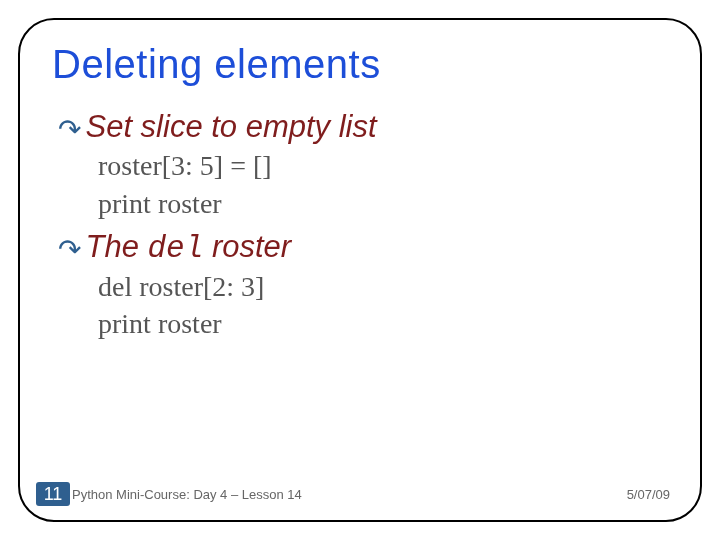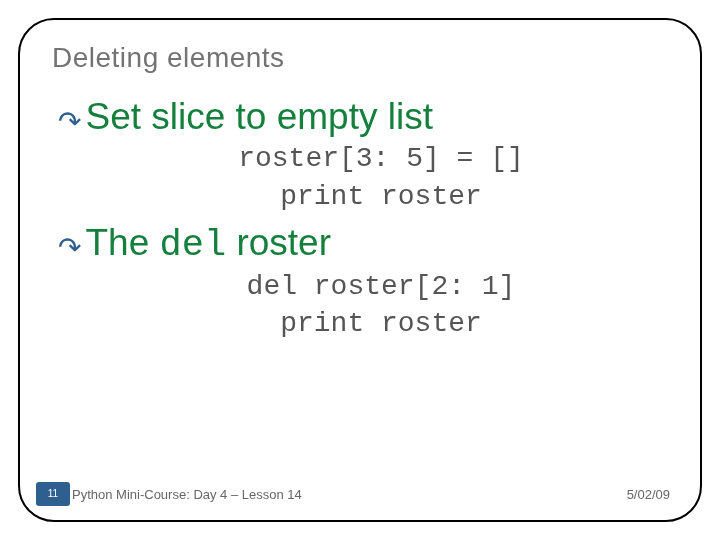--- a/index.html
+++ b/index.html
@@ -22,23 +22,23 @@
     position: absolute;
     top: 18px;
     left: 18px;
     right: 18px;
     bottom: 18px;
     border: 2px solid #000;
     border-radius: 36px;
     pointer-events: none;
   }
   .title {
-    font-size: 28px;
+    font-size: 40px;
     font-weight: 400;
-    color: #737373;
+    color: #1d4ed8;
     margin: 14px 0 22px 12px;
     letter-spacing: 0.5px;
   }
   .body {
     margin-left: 18px;
     margin-top: 8px;
   }
   .bullet-line {
     display: flex;
     align-items: baseline;
@@ -47,51 +47,51 @@
   }
   .bullet {
     font-family: "Segoe Script", "Comic Sans MS", cursive;
     font-size: 28px;
     color: #2f5f8f;
     line-height: 1;
     position: relative;
     top: 2px;
   }
   .bullet-text {
-    font-size: 37px;
-    color: #15803d;
+    font-size: 31px;
+    color: #7f1d1d;
+    font-style: italic;
   }
   .code {
-    font-family: Liberation Mono, monospace;
+    font-family: Liberation Serif, serif;
     font-size: 28px;
     color: #555;
-    margin-left: 24px;
+    margin-left: 40px;
     line-height: 1.35;
     white-space: pre;
-    text-align: center;
   }
   .mono-inline {
     font-family: "Courier New", Courier, monospace;
   }
   .footer {
     position: absolute;
     bottom: 34px;
     left: 0;
     right: 0;
     height: 30px;
   }
   .page-badge {
     position: absolute;
     left: 36px;
     bottom: 0;
     width: 34px;
     height: 24px;
     background: #2f5f8f;
     color: #fff;
-    font-size: 10px;
+    font-size: 18px;
     text-align: center;
     line-height: 24px;
     border-radius: 3px;
   }
   .footer-text {
     position: absolute;
     left: 72px;
     bottom: 4px;
     font-size: 13px;
     color: #666;
@@ -120,23 +120,23 @@
     </div>
     <div class="code">roster[3: 5] = []</div>
     <div class="code">print roster</div>
 
     <div class="bullet-line" style="margin-top:6px;">
       <span class="bullet">↷</span>
       <span class="bullet-text">
         <span>The </span><span class="mono-inline">del</span><span> roster</span>
       </span>
     </div>
-    <div class="code">del roster[2: 1]</div>
+    <div class="code">del roster[2: 3]</div>
     <div class="code">print roster</div>
 
   </div>
 
   <div class="footer">
     <div class="page-badge">11</div>
     <div class="footer-text">Python Mini-Course: Day 4 – Lesson 14</div>
-    <div class="footer-date">5/02/09</div>
+    <div class="footer-date">5/07/09</div>
   </div>
 </div>
 
 </body></html>

